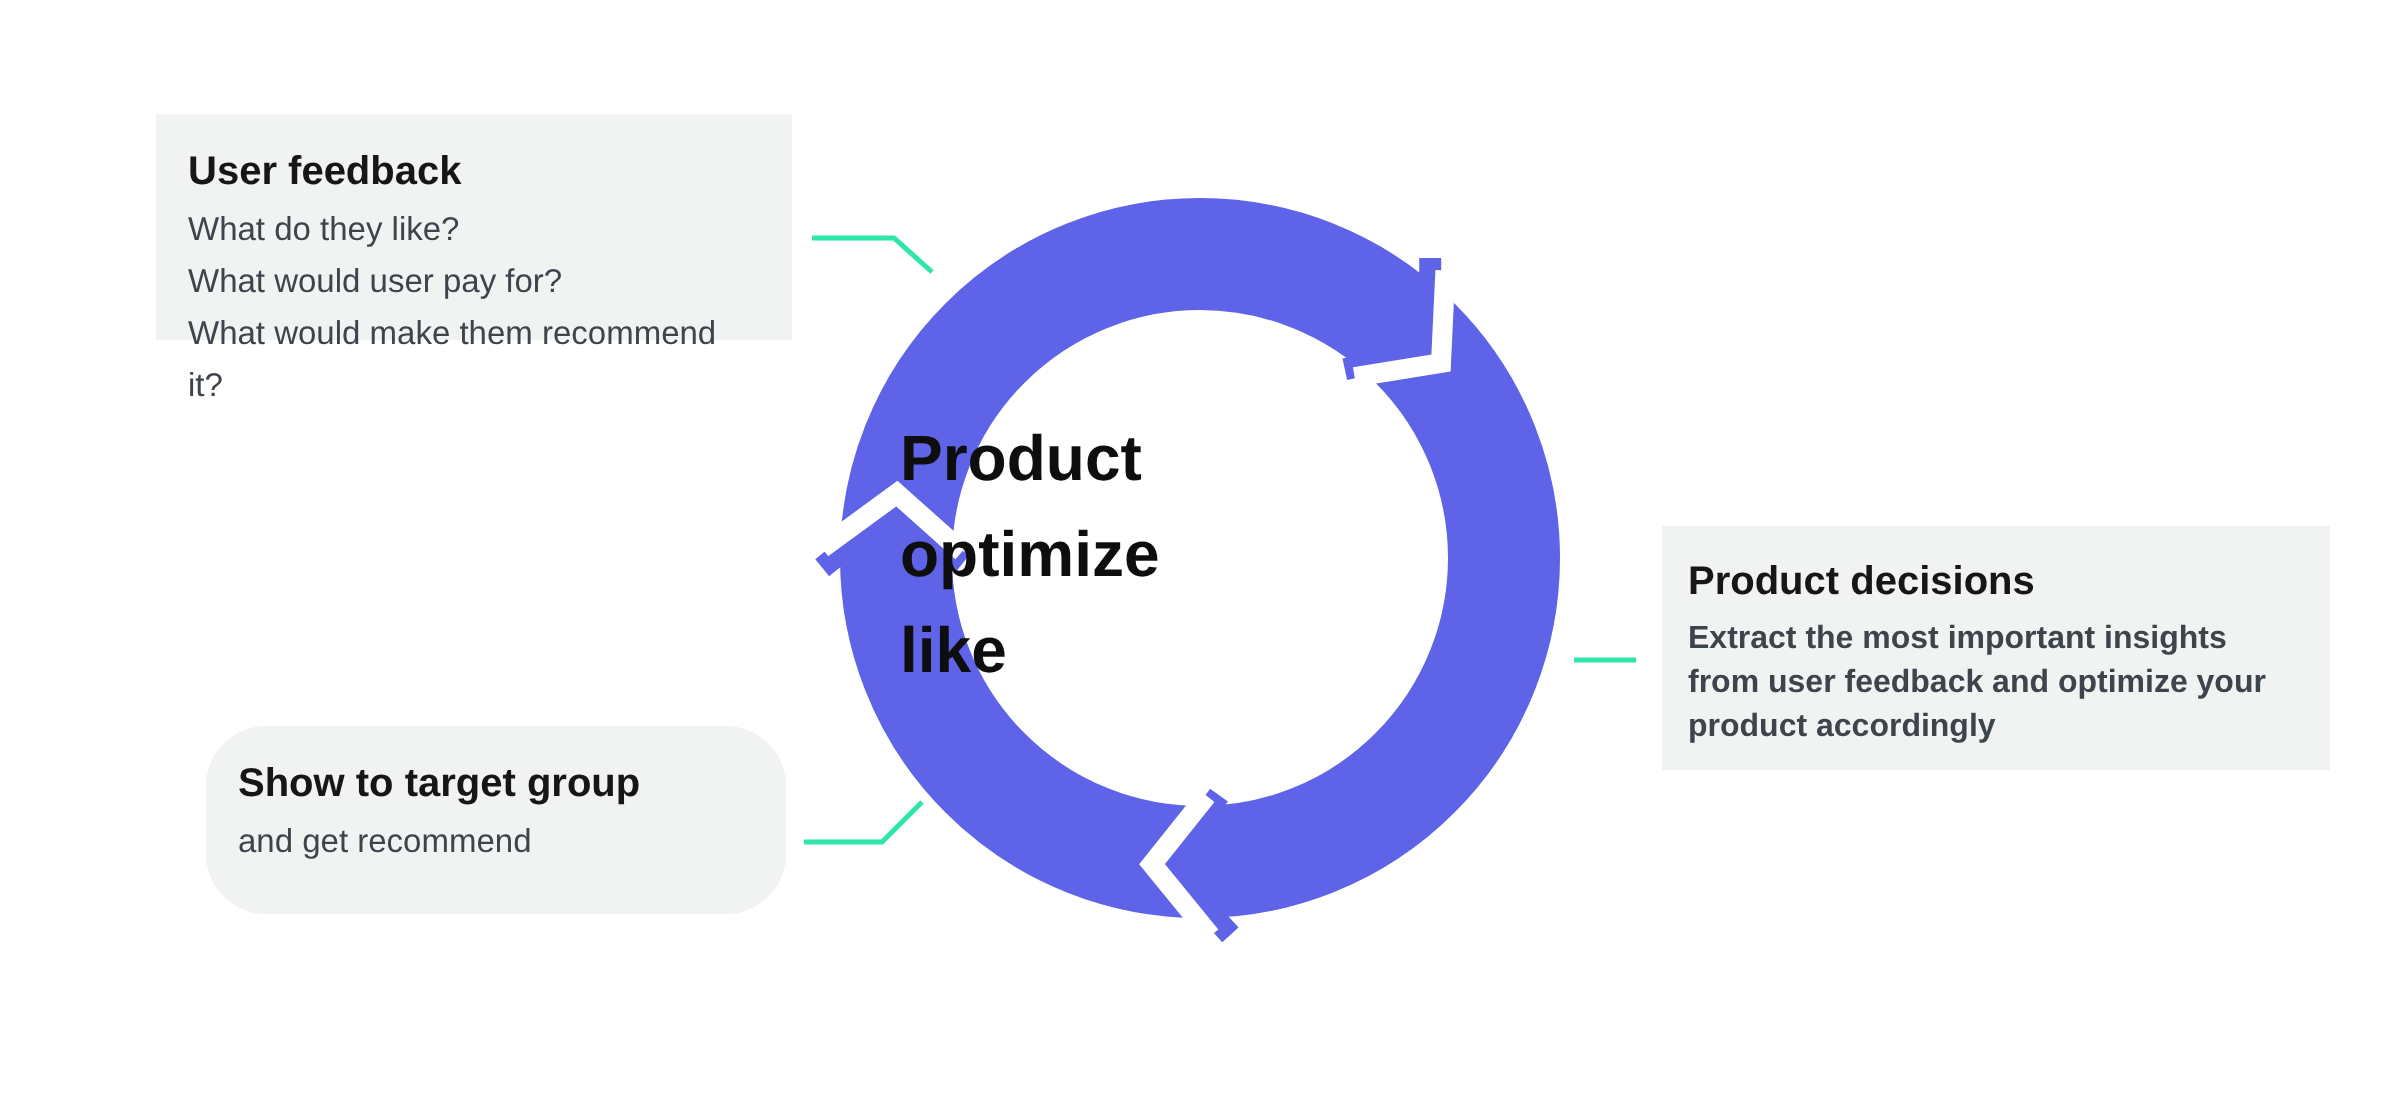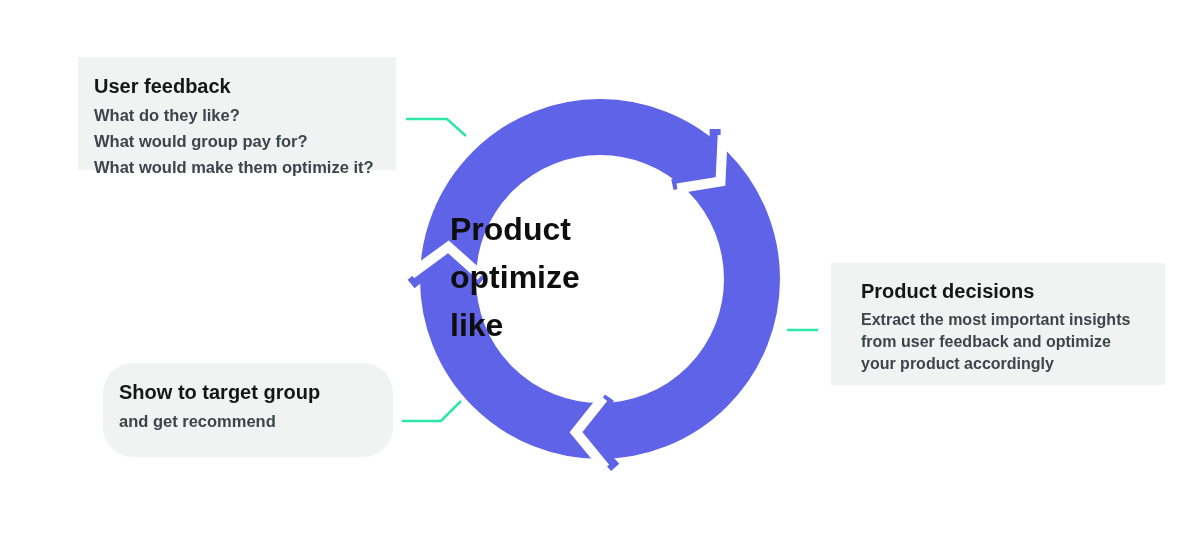--- a/index.html
+++ b/index.html
@@ -38,25 +38,24 @@
     margin: 0 0 3px 0;
     font-size: 20px;
     line-height: 26px;
     font-weight: 700;
     color: var(--title-text);
   }
   .card .card-line {
     font-size: 16.5px;
     line-height: 26px;
     color: var(--body-text);
-    font-weight: bold;
   }
   .card-user-feedback   { left: 78px;  top: 57px;  width: 318px; height: 113px; padding: 16px 16px; }
   .card-show-target     { left: 103px; top: 363px; width: 290px; height: 94px;  padding: 16px 16px; border-radius: 30px; }
-  .card-product-decisions { left: 831px; top: 263px; width: 334px; height: 122px; padding: 15px 30px; }
+  .card-product-decisions { left: 831px; top: 263px; width: 334px; height: 122px; padding: 15px 13px; }
   .card-product-decisions .card-body {
     margin: 5px 0 0 0;
     font-size: 16px;
     line-height: 22px;
     color: var(--body-text);
     font-weight: bold;
   }
   .loop-title {
     position: absolute;
     left: 450px;
@@ -98,22 +97,22 @@
 
 <div class="loop-title">
   <div>Product</div>
   <div>optimize</div>
   <div>like</div>
 </div>
 
 <div class="card card-user-feedback">
   <h2 class="card-title">User feedback</h2>
   <div class="card-line">What do they like?</div>
-  <div class="card-line">What would group pay for?</div>
-  <div class="card-line">What would make them optimize it?</div>
+  <div class="card-line">What would user pay for?</div>
+  <div class="card-line">What would make them recommend it?</div>
 </div>
 
 <div class="card card-show-target">
   <h2 class="card-title">Show to target group</h2>
   <div class="card-line">and get recommend</div>
 </div>
 
 <div class="card card-product-decisions">
   <h2 class="card-title">Product decisions</h2>
   <p class="card-body">Extract the most important insights from user feedback and optimize your product accordingly</p>

